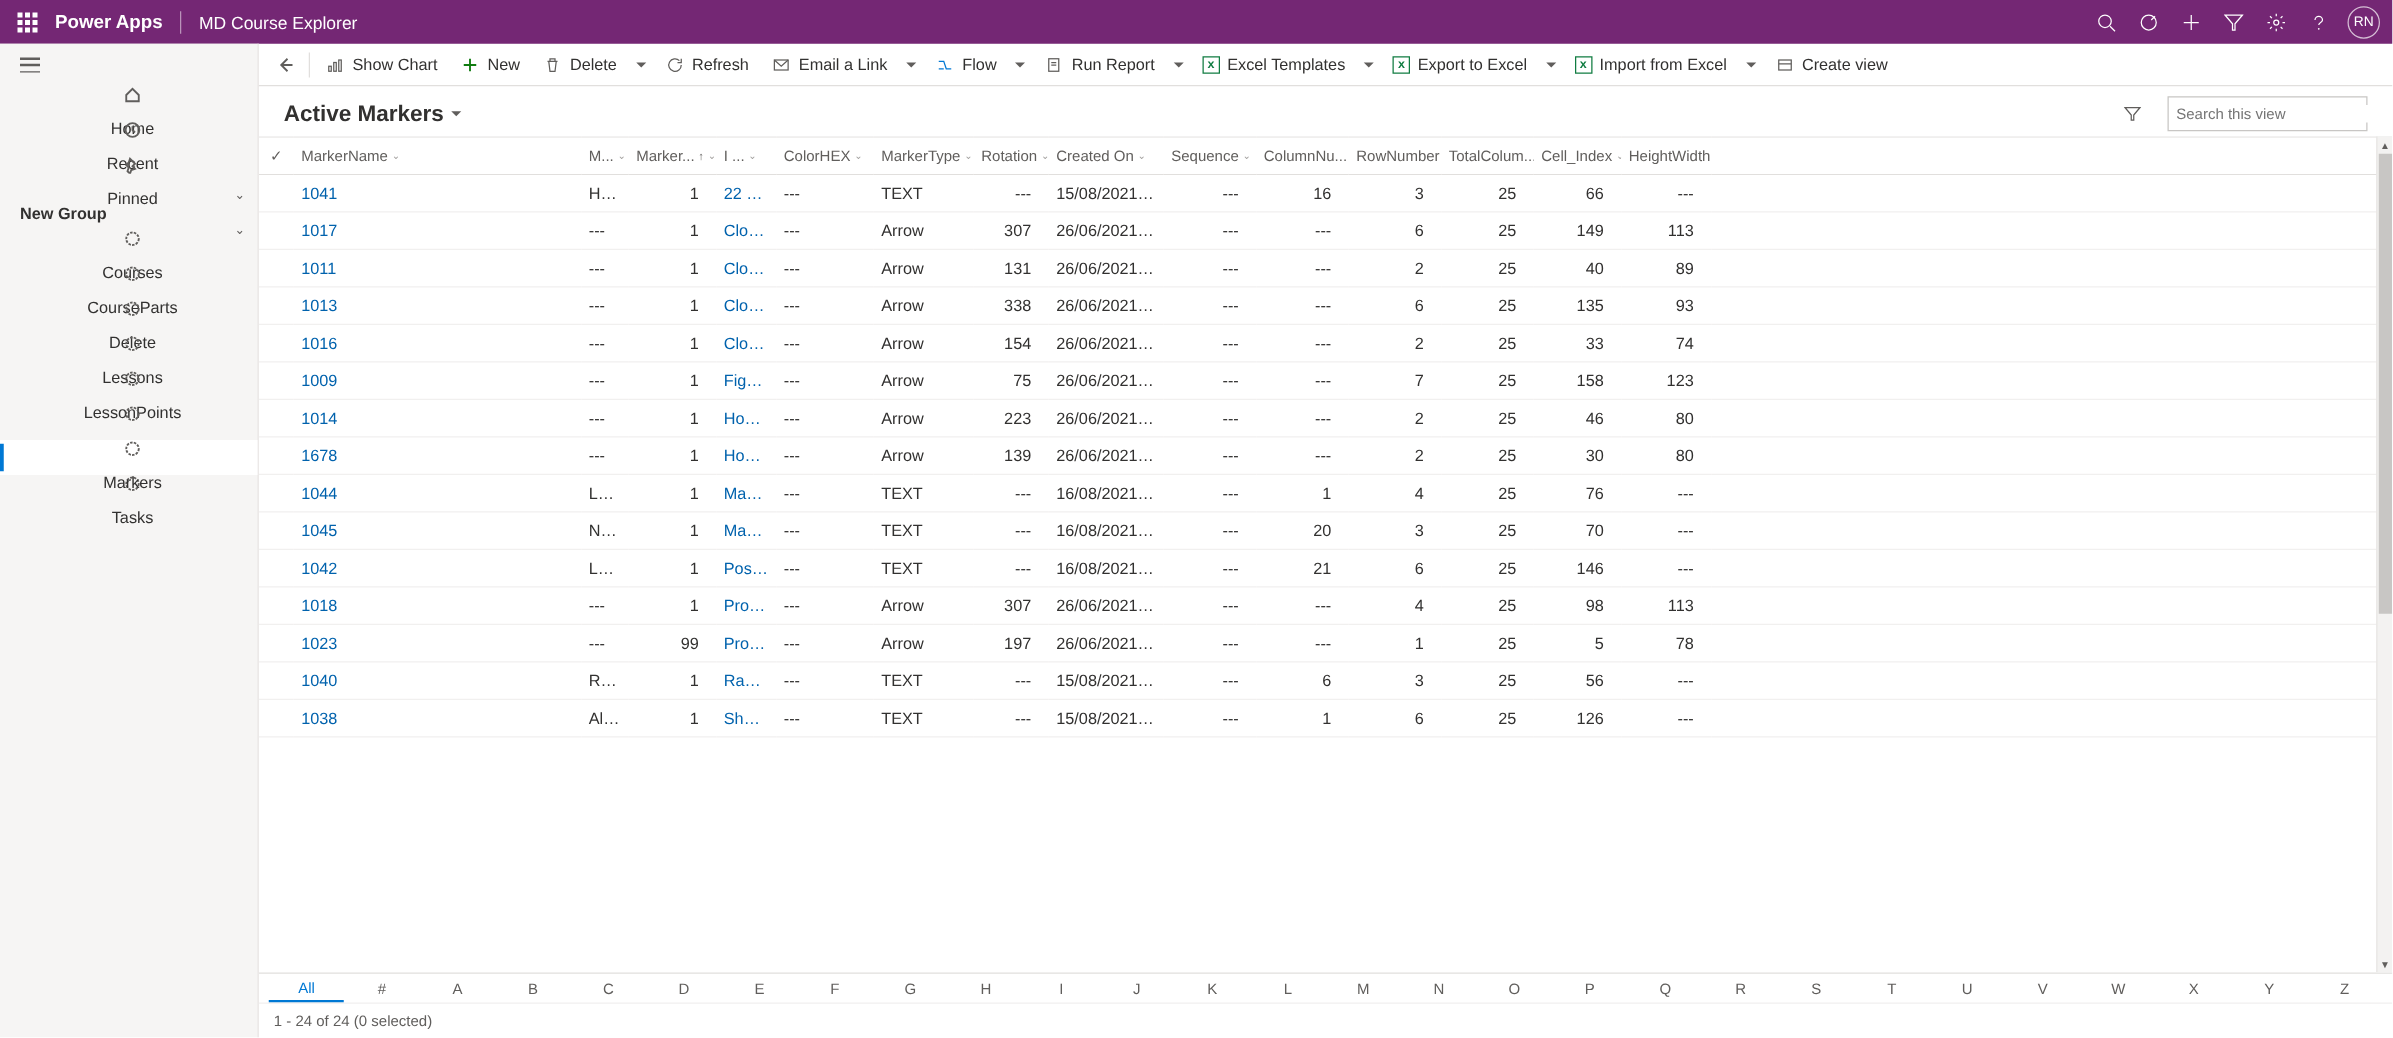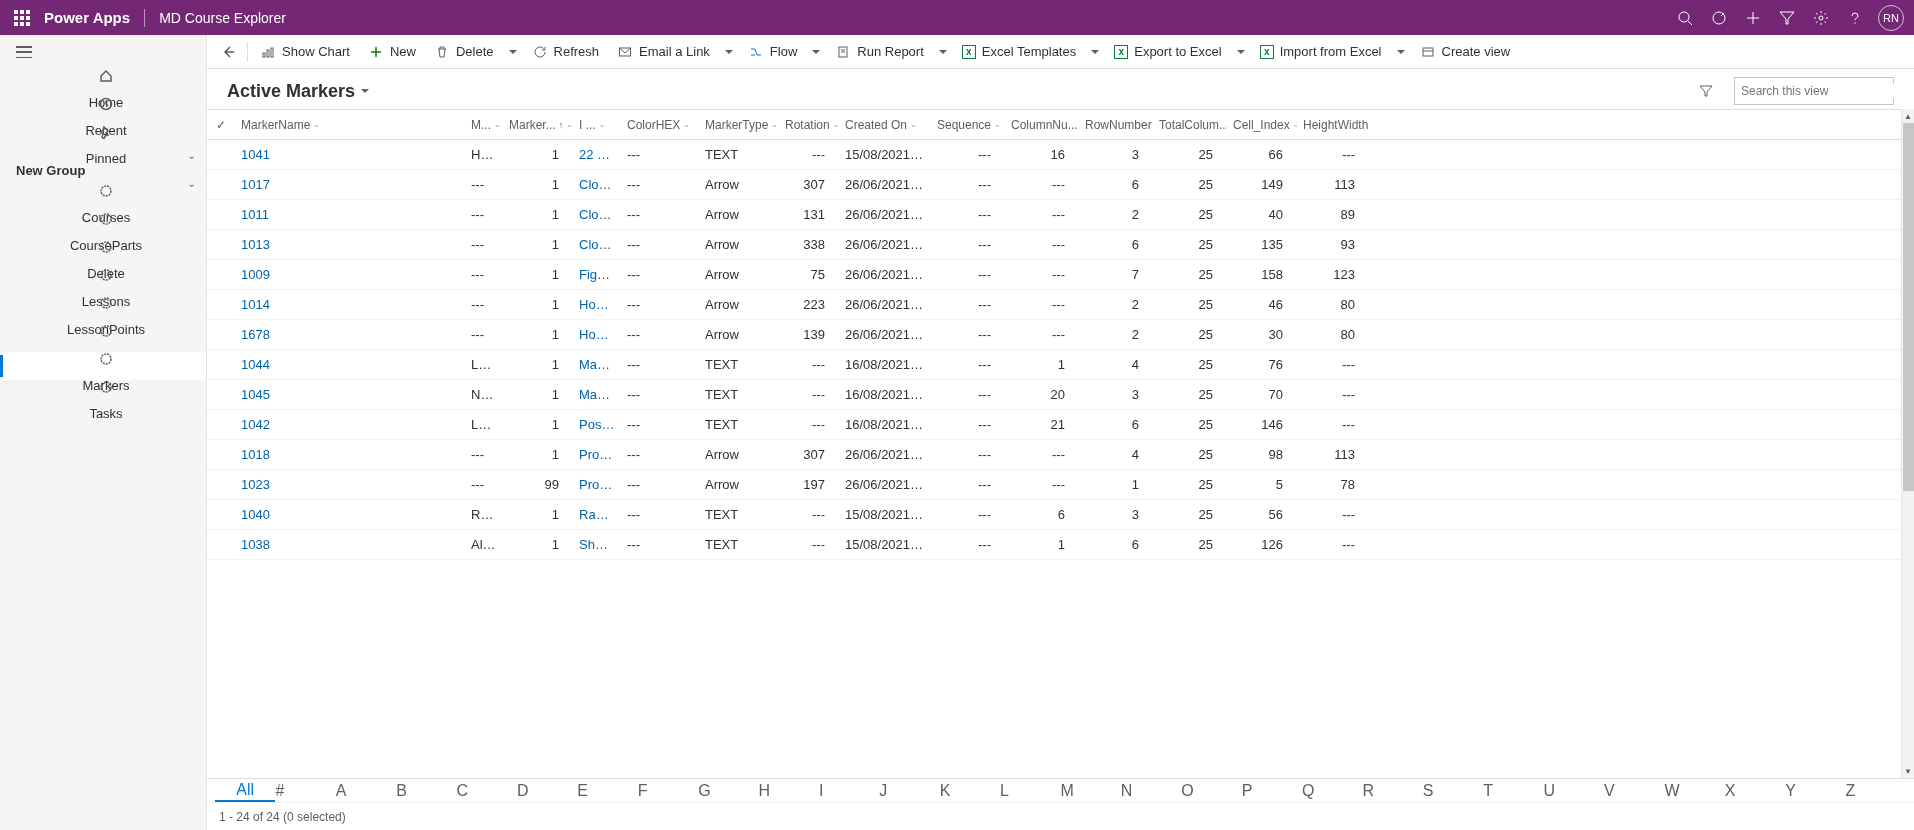--- a/index.html
+++ b/index.html
@@ -58,21 +58,21 @@
 thead th { height: 30px; border-bottom: 1px solid #e1dfdd; border-top: 1px solid #e1dfdd; font-weight: 400; font-size: 12px; color: #605e5c; text-align: left; padding: 0 6px; white-space: nowrap; overflow: hidden; text-overflow: ellipsis; position: sticky; top:0; background:#fff; }
 thead th .hdr { display: flex; align-items: center; gap: 3px; }
 thead th .dd { font-size: 8px; color:#a19f9d; }
 tbody td { height: 30px; border-bottom: 1px solid #f1f0ef; padding: 0 6px; font-size: 13px; white-space: nowrap; overflow: hidden; text-overflow: ellipsis; }
 tbody td.link { color: #0062ad; cursor: pointer; }
 tbody td.right { text-align: right; padding-right: 14px; }
 .check-col { width: 28px; text-align: center; }
 
 
 .alphabar { height: 24px; border-top: 1px solid #e1dfdd; display: flex; align-items: center; padding: 0 8px; }
-.alphabar span { flex: 1; text-align: left; font-size: 16px; color: #605e5c; cursor: pointer; }
+.alphabar span { flex: 1; text-align: center; font-size: 12px; color: #605e5c; cursor: pointer; }
 .alphabar span.sel { color: #0078d4; border-bottom: 2px solid #0078d4; height: 100%; display:flex; align-items:center; justify-content:center; }
 
 
 .statusbar { height: 28px; display:flex; align-items:center; padding: 0 12px; font-size: 12px; color: #605e5c; border-top:1px solid #f1f0ef;}
 
 
 .scroll-track { position: absolute; right: 0; top: 0; bottom: 0; width: 13px; background: #f3f2f1; border-left:1px solid #e7e5e3; display:flex; flex-direction:column; align-items:center; }
 .scroll-arrow { height: 14px; width:100%; display:flex; align-items:center; justify-content:center; font-size:8px; color:#605e5c; cursor:pointer;}
 .scroll-thumb { width: 11px; background: #c8c6c4; height: 55%; margin-top:0; }
 
@@ -511,20 +511,38 @@
                 <td>---</td>
                 <td>Arrow</td>
                 <td class="right">338</td>
                 <td>26/06/2021 1...</td>
                 <td class="right">---</td>
                 <td class="right">---</td>
                 <td class="right">6</td>
                 <td class="right">25</td>
                 <td class="right">135</td>
                 <td class="right">93</td>
+                <td></td>
+              </tr>
+              <tr>
+                <td class="check-col"></td>
+                <td class="link">1016</td>
+                <td>---</td>
+                <td class="right">1</td>
+                <td class="link">Closure</td>
+                <td>---</td>
+                <td>Arrow</td>
+                <td class="right">154</td>
+                <td>26/06/2021 1...</td>
+                <td class="right">---</td>
+                <td class="right">---</td>
+                <td class="right">2</td>
+                <td class="right">25</td>
+                <td class="right">33</td>
+                <td class="right">74</td>
                 <td></td>
               </tr>
               <tr>
                 <td class="check-col"></td>
                 <td class="link">1009</td>
                 <td>---</td>
                 <td class="right">1</td>
                 <td class="link">Figure (</td>
                 <td>---</td>
                 <td>Arrow</td>

